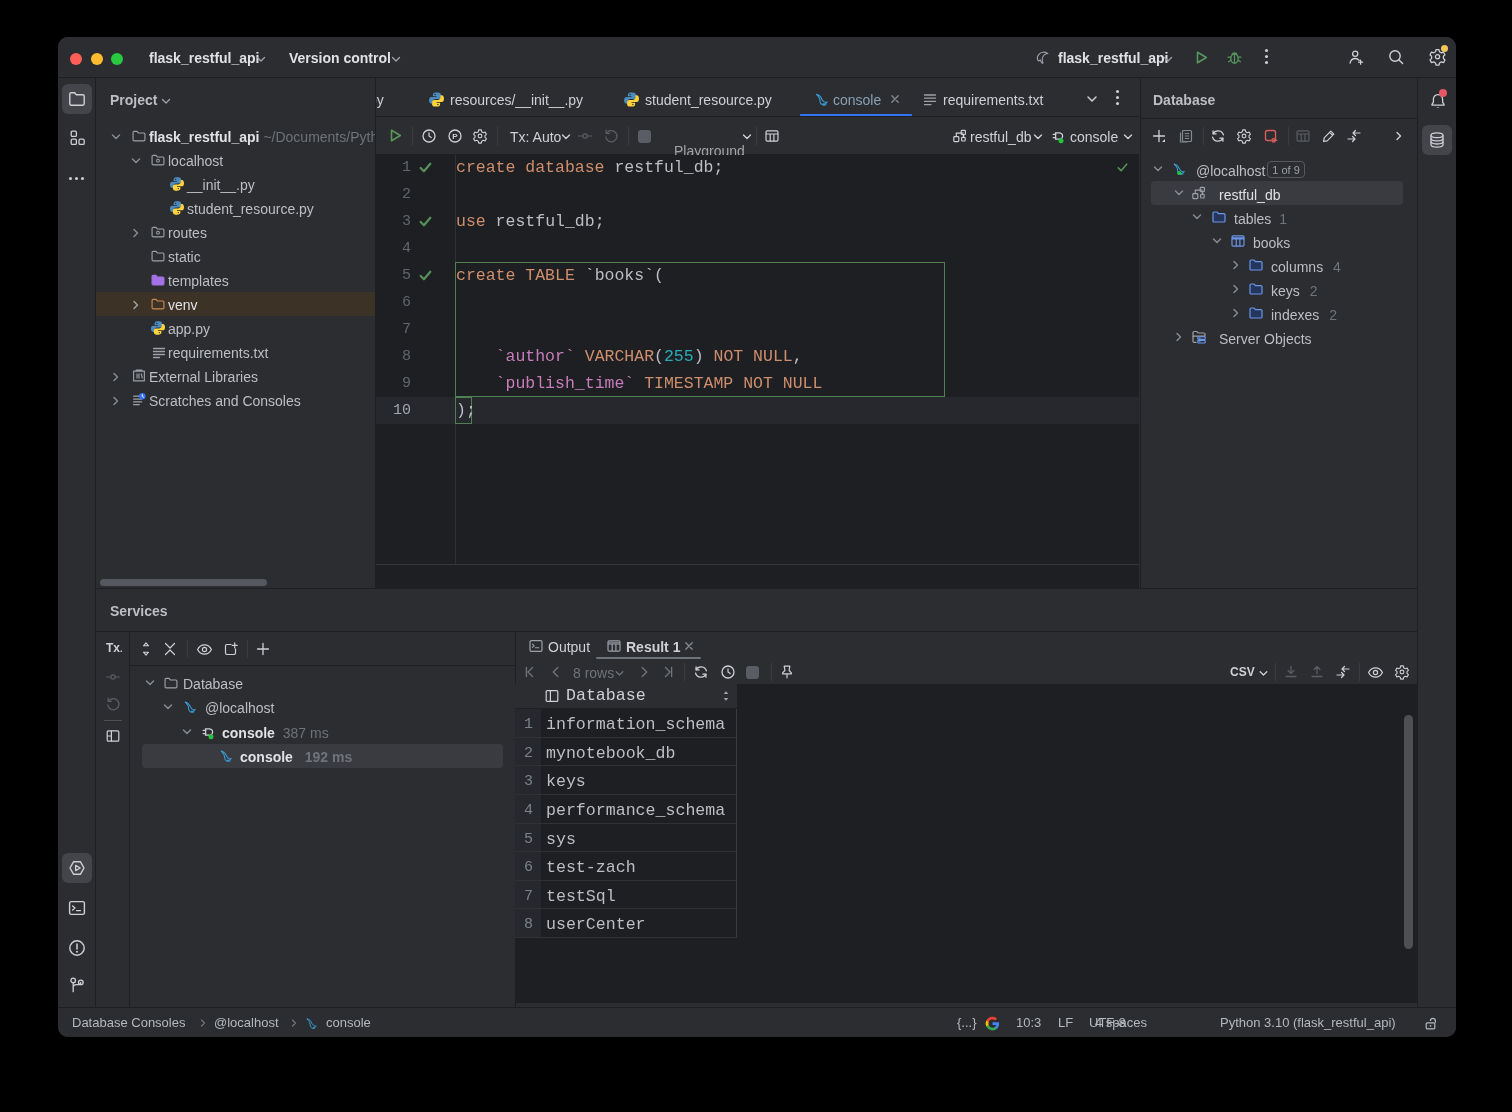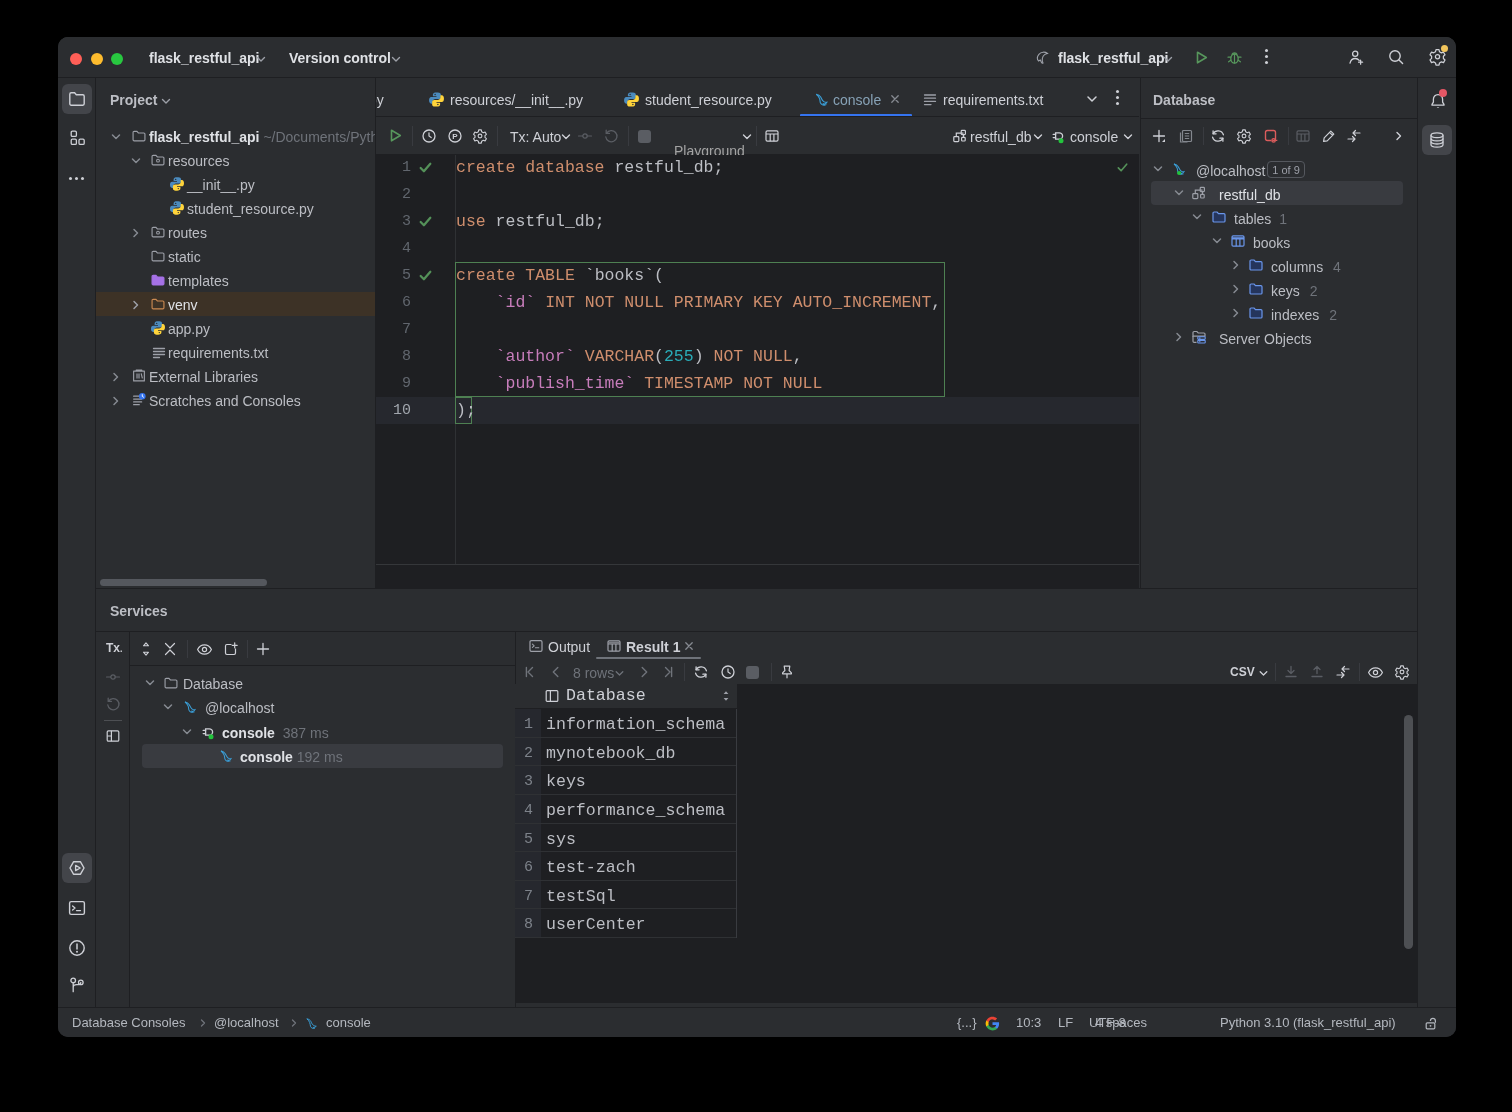--- a/index.html
+++ b/index.html
@@ -113,21 +113,21 @@
         <path d="M2.2 4.8c0-.7.5-1.2 1.2-1.2h2.9l1.5 1.7h5.8c.7 0 1.2.5 1.2 1.2v6c0 .7-.5 1.2-1.2 1.2H3.4c-.7 0-1.2-.5-1.2-1.2z" stroke="#9da0a8" stroke-width="1.2" fill="none"></path>
       </svg>
   <div class="r txt" style="left:53px;top:51px;font-weight:700;color:#dfe1e5">flask_restful_api <span style="font-weight:400;color:#6f737a">~/Documents/PythonProject</span></div>
   <svg class="ic" style="left:34px;top:77px" width="12" height="12" viewBox="0 0 12 12">
         <path d="M2.5 4 6 7.5 9.5 4" stroke="#868a91" stroke-width="1.5" fill="none" stroke-linecap="round" stroke-linejoin="round"></path>
       </svg>
   <svg class="ic" style="left:54px;top:74px" width="16" height="16" viewBox="0 0 17 17">
         <path d="M2.2 4.8c0-.7.5-1.2 1.2-1.2h2.9l1.5 1.7h5.8c.7 0 1.2.5 1.2 1.2v6c0 .7-.5 1.2-1.2 1.2H3.4c-.7 0-1.2-.5-1.2-1.2z" stroke="#9da0a8" stroke-width="1.2" fill="none"></path>
         <circle cx="8.5" cy="9.2" r="1.5" fill="none" stroke="#9da0a8" stroke-width="1.1"></circle>
       </svg>
-  <div class="r txt" style="left:72px;top:75px">resources</div>
+  <div class="r txt" style="left:72px;top:75px">localhost</div>
   <svg class="ic" style="left:73px;top:98px" width="16" height="16" viewBox="0 0 16 16">
         <path fill="#4b8bbe" d="M7.9 1.3c-1.9 0-3.3.6-3.3 2.1v1.5h3.4v.8H3.1C1.7 5.7 1 6.9 1 8.8c0 1.7.6 3.1 2.1 3.1h1.2V10c0-1.4 1.3-2.4 2.7-2.4h3.1c1.2 0 2-.9 2-2V3.4c0-1.3-1.3-2.1-2.6-2.1zM6.7 2.7c.4 0 .7.3.7.7s-.3.7-.7.7S6 3.8 6 3.4s.3-.7.7-.7z"></path>
         <path fill="#ffd43b" d="M8.1 14.7c1.9 0 3.3-.6 3.3-2.1v-1.5H8v-.8h4.9c1.4 0 2.1-1.2 2.1-3.1 0-1.7-.6-3.1-2.1-3.1h-1.2V6c0 1.4-1.3 2.4-2.7 2.4H5.9c-1.2 0-2 .9-2 2v2.2c0 1.3 1.3 2.1 2.6 2.1zm1.2-1.4c-.4 0-.7-.3-.7-.7s.3-.7.7-.7.7.3.7.7-.3.7-.7.7z"></path>
       </svg>
   <div class="r txt" style="left:91px;top:99px">__init__.py</div>
   <svg class="ic" style="left:73px;top:122px" width="16" height="16" viewBox="0 0 16 16">
         <path fill="#4b8bbe" d="M7.9 1.3c-1.9 0-3.3.6-3.3 2.1v1.5h3.4v.8H3.1C1.7 5.7 1 6.9 1 8.8c0 1.7.6 3.1 2.1 3.1h1.2V10c0-1.4 1.3-2.4 2.7-2.4h3.1c1.2 0 2-.9 2-2V3.4c0-1.3-1.3-2.1-2.6-2.1zM6.7 2.7c.4 0 .7.3.7.7s-.3.7-.7.7S6 3.8 6 3.4s.3-.7.7-.7z"></path>
         <path fill="#ffd43b" d="M8.1 14.7c1.9 0 3.3-.6 3.3-2.1v-1.5H8v-.8h4.9c1.4 0 2.1-1.2 2.1-3.1 0-1.7-.6-3.1-2.1-3.1h-1.2V6c0 1.4-1.3 2.4-2.7 2.4H5.9c-1.2 0-2 .9-2 2v2.2c0 1.3 1.3 2.1 2.6 2.1zm1.2-1.4c-.4 0-.7-.3-.7-.7s.3-.7.7-.7.7.3.7.7-.3.7-.7.7z"></path>
       </svg>
   <div class="r txt" style="left:91px;top:123px">student_resource.py</div>
@@ -298,21 +298,20 @@
       </svg>
   <svg class="ic" style="left:42px;top:113.4px" width="15" height="15" viewBox="0 0 14 14">
         <path d="M2.5 7.5 5.5 10.5 11.5 3.5" stroke="#549159" stroke-width="2.1" fill="none" stroke-linecap="round" stroke-linejoin="round"></path>
       </svg>
   <svg class="ic" style="left:740px;top:6px" width="13" height="13" viewBox="0 0 14 14">
         <path d="M2.5 7.5 5.5 10.5 11.5 3.5" stroke="#549159" stroke-width="1.8" fill="none" stroke-linecap="round" stroke-linejoin="round"></path>
       </svg>
   <div class="r cl" style="top:-1.5px"><span class="kw">create database</span> restful_db;</div>
   <div class="r cl" style="top:52.7px"><span class="kw">use</span> restful_db;</div>
   <div class="r cl" style="top:106.9px"><span class="kw">create TABLE</span> `books`(</div>
-  <div class="r cl" style="top:134px">    <span class="pur">`id`</span> <span class="kw">INT NOT NULL PRIMARY KEY AUTO_INCREMENT</span>,</div>
   <div class="r cl" style="top:188.2px">    <span class="pur">`author`</span> <span class="kw">VARCHAR</span>(<span class="num2">255</span>) <span class="kw">NOT NULL</span>,</div>
   <div class="r cl" style="top:215.3px">    <span class="pur">`publish_time`</span> <span class="kw">TIMESTAMP NOT NULL</span></div>
   <div class="r cl" style="top:242.4px">);</div>
 </div>
 
 <div class="r" style="left:1082px;top:41px;width:277px;height:510px;background:#2b2d30;border-left:1px solid #1e1f22;overflow:hidden" id="db">
   <div class="r txt bold" style="left:12px;top:14px">Database</div>
   <div class="r" style="left:0;top:40px;width:277px;height:1px;background:#1e1f22"></div>
   <svg class="ic" style="left:10px;top:50px" width="16" height="16" viewBox="0 0 16 16">
         <path d="M8 2.5v11M2.5 8h11" stroke="#ced0d6" stroke-width="1.3" stroke-linecap="round"></path>
@@ -498,21 +497,21 @@
   <svg class="ic" style="left:104px;top:135px" width="16" height="16" viewBox="0 0 16 16">
         <path d="M5.6 4.8h3.6c1.9 0 3.4 1.5 3.4 3.2s-1.5 3.2-3.4 3.2H5.6z" fill="none" stroke="#ced0d6" stroke-width="1.3"></path>
         <path d="M5.6 6.4H3.2M5.6 9.6H3.2" stroke="#ced0d6" stroke-width="1.3" stroke-linecap="round"></path>
         <circle cx="11" cy="12.8" r="2.5" fill="#23c43d"></circle>
       </svg>
   <div class="r txt" style="left:126px;top:136px;font-weight:700;color:#dfe1e5">console <span class="mut" style="margin-left:4px;font-weight:400">387 ms</span></div>
   <div class="r" style="left:46px;top:155px;width:361px;height:24px;background:#393b40;border-radius:4px"></div>
   <svg class="ic" style="left:122px;top:159px" width="16" height="16" viewBox="0 0 17 17">
         <path d="M3.2 3.2c2.2.3 3.6 1.3 4.5 2.8.8 1.4 1.1 3 2.8 4.4 1 .8 2.3 1.2 3.4.9-.6 1.2-2 1.9-3.4 1.6.3.5.9.9 1.5 1-1.8.7-3.9-.3-4.6-2.1-.5-1.4-.2-2.8-1-4.5C5.7 5.7 4.7 4.2 3.2 3.2z" fill="none" stroke="#3a9fd8" stroke-width="1.1"></path>
       </svg>
-  <div class="r txt" style="left:144px;top:160px;font-weight:700;color:#dfe1e5">console <span class="mut" style="margin-left:0;font-weight:400">192 ms</span></div>
+  <div class="r txt" style="left:144px;top:160px;font-weight:700;color:#dfe1e5">console <span class="mut" style="margin-left:8px;font-weight:700">192 ms</span></div>
 
   <div class="r" style="left:419px;top:42px;width:1px;height:377px;background:#1e1f22"></div>
 
   <svg class="ic" style="left:432px;top:49px" width="16" height="16" viewBox="0 0 16 16">
         <rect x="2" y="2.6" width="12" height="10.8" rx="1.3" fill="none" stroke="#9da0a8" stroke-width="1.2"></rect>
         <path d="M4.4 6.2l1.8 1.6-1.8 1.6M7.4 9.8h3.4" stroke="#9da0a8" stroke-width="1.1" fill="none" stroke-linecap="round" stroke-linejoin="round"></path>
       </svg>
   <div class="r txt" style="left:452px;top:50px;color:#ced0d6">Output</div>
   <svg class="ic" style="left:510px;top:49px" width="16" height="16" viewBox="0 0 16 16">
         <rect x="2" y="2.8" width="12" height="10.4" rx="1.2" fill="none" stroke="#9da0a8" stroke-width="1.2"></rect>

